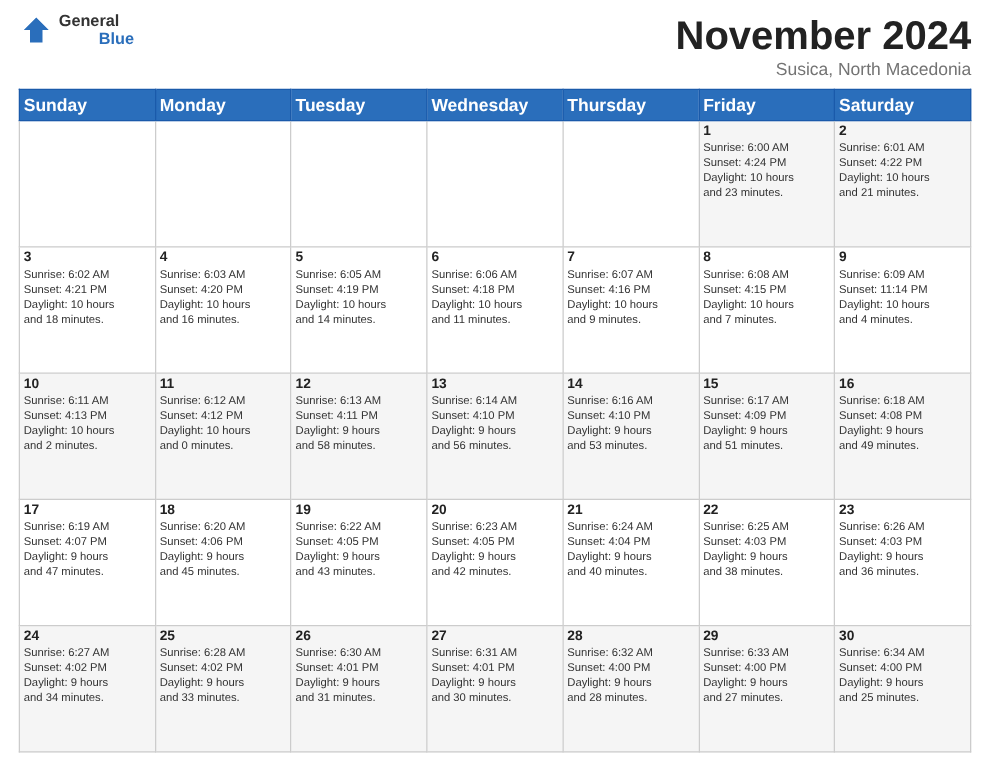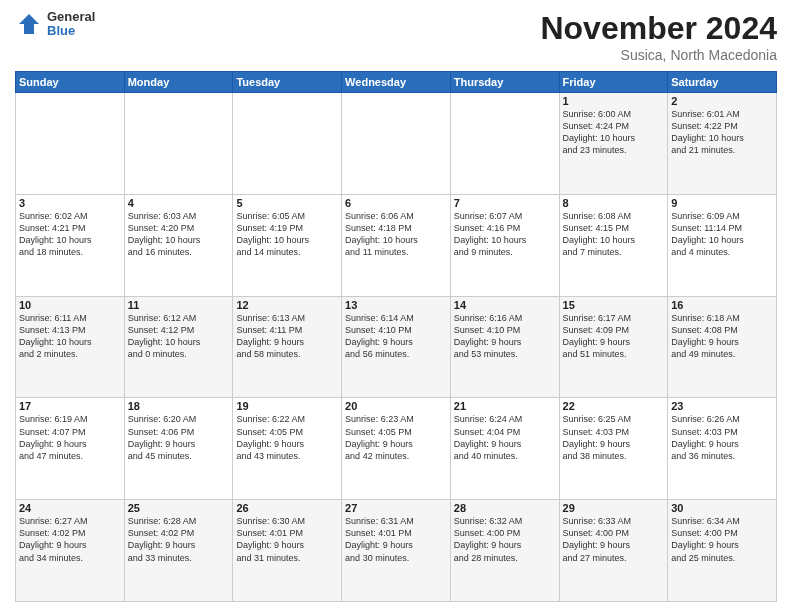--- a/index.html
+++ b/index.html
@@ -36,20 +36,21 @@
     }
     .logo-general {
       font-size: 13px;
       font-weight: bold;
       color: #333;
     }
     .logo-blue {
       font-size: 13px;
       font-weight: bold;
       color: #2a6ebb;
+      margin-left: 32px;
     }
     .logo-icon {
       width: 28px;
       height: 28px;
     }
     .title-block {
       text-align: right;
     }
     .month-title {
       font-size: 32px;
@@ -64,21 +65,21 @@
       flex: 1;
       border-collapse: collapse;
       width: 100%;
       table-layout: fixed;
     }
     .calendar thead tr {
       background: #2a6ebb;
     }
     .calendar thead th {
       color: #fff;
-      font-size: 11px;
+      font-size: 14px;
       font-weight: bold;
       padding: 4px 3px;
       text-align: left;
       border: 1px solid #1a5aaa;
     }
     .calendar tbody tr td {
       border: 1px solid #ccc;
       vertical-align: top;
       padding: 2px 3px;
       font-size: 9px;

